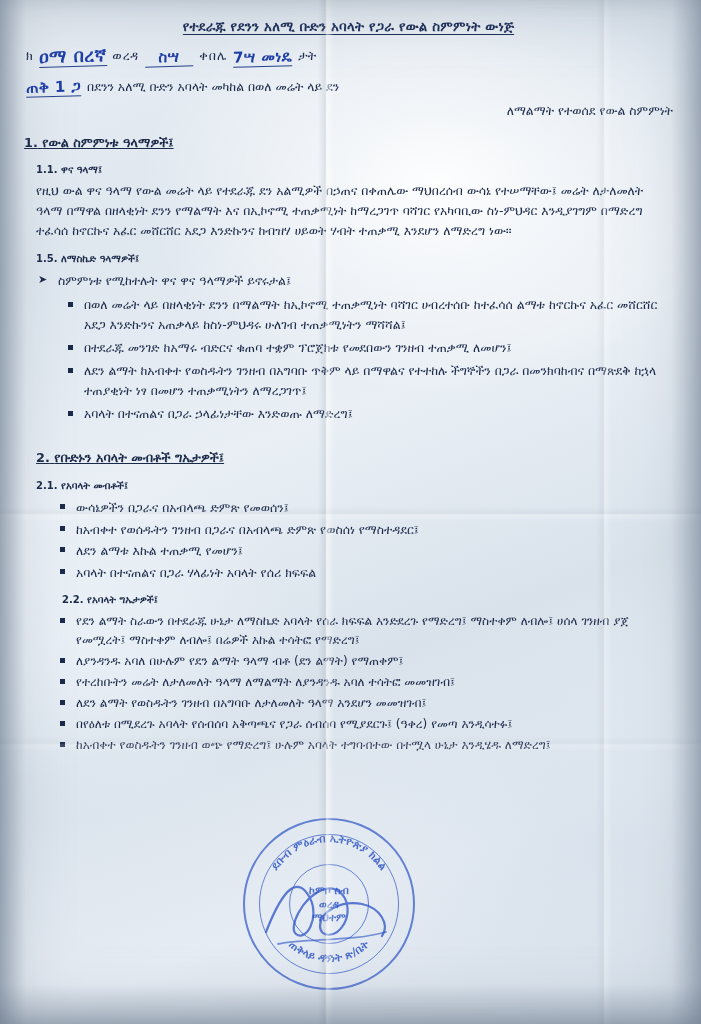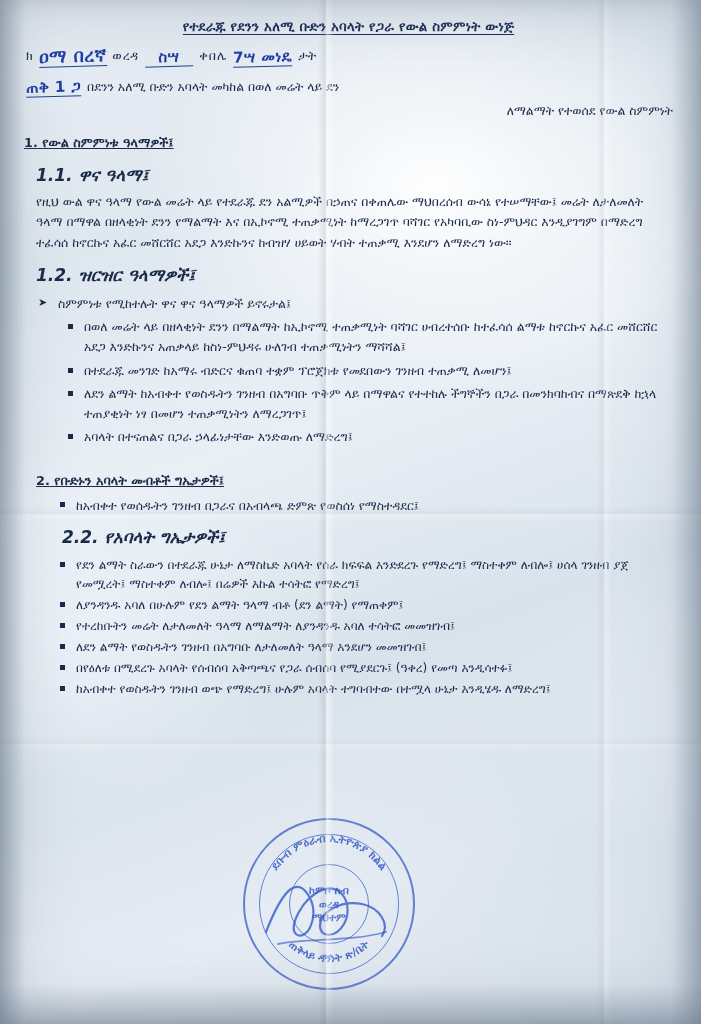--- a/index.html
+++ b/index.html
@@ -113,24 +113,23 @@
     margin: 4px 2px 0 2px;
     text-align: right;
   }
   h2.sec {
     font-size: 12.8px;
     font-weight: 700;
     margin: 12px 0 2px 2px;
     text-decoration: underline;
   }
   h3.sub {
-    font-size: 17px;
+    font-size: 10px;
     font-weight: 700;
     margin: 9px 0 2px 14px;
-    font-style: italic;
   }
   .block {
     margin: 2px 2px 0 14px;
     line-height: 1.64;
   }
   ul.arrow, ul.sq, ul.sq2 {
     list-style: none;
     margin: 4px 0 0 0;
     padding: 0;
   }
@@ -259,40 +258,47 @@
       <span>የውል ስምምነቱ ዓላማዎች፤</span>
     </h2>
 
     <h3 class="sub">
       <span>1.1.</span>
       <span>ዋና ዓላማ፤</span>
     </h3>
     <div class="block">የዚህ ውል ዋና ዓላማ የውል መሬት ላይ የተደራጁ ደን አልሚዎች በኃጠና በቀጠሌው ማህበረሰብ ውሳኔ የተሠማቸው፤ መሬት ለታለመለት ዓላማ በማዋል በዘላቂነት ደንን የማልማት እና በኢኮኖሚ ተጠቃሚነት ከማረጋገጥ ባሻገር የአካባቢው ስነ-ምህዳር እንዲያገግም በማድረግ ተፈሳሰ ከኖርኩና አፈር መሸርሸር አደጋ እንድኩንና ከብዝሃ ሀይወት ሃብት ተጠቃሚ እንደሆን ለማድረግ ነው።</div>
 
     <h3 class="sub">
-      <span>1.2.</span>
-      <span>ዝርዝር ዓላማዎች፤</span>
+      <span>1.5.</span>
+      <span>ለማስኬድ ዓላማዎች፤</span>
     </h3>
     <ul class="arrow">
       <li>ስምምነቱ የሚከተሉት ዋና ዋና ዓላማዎች ይኖሩታል፤</li>
     </ul>
     <ul class="sq">
       <li>በወለ መሬት ላይ በዘላቂነት ደንን በማልማት ከኢኮኖሚ ተጠቃሚነት ባሻገር ሀብረተሰቡ ከተፈሳሰ ልማቱ ከኖርኩና አፈር መሸርሸር አደጋ እንድኩንና አጠቃላይ ከስነ-ምህዳሩ ሁለገብ ተጠቃሚነትን ማሻሻል፤</li>
       <li>በተደራጁ መንገድ ከአማሩ ብድርና ቁጠባ ተቋም ፕሮጀክቱ የመደበውን ገንዘብ ተጠቃሚ ለመሆን፤</li>
       <li>ለደን ልማት ከአብቀተ የወስዱትን ገንዘብ በአግባቡ ጥቅም ላይ በማዋልና የተተከሉ ችግኞችን በጋራ በመንክባከብና በማጽደቅ ከኋላ ተጠያቂነት ነፃ በመሆን ተጠቃሚነትን ለማረጋገጥ፤</li>
       <li style="list-style:none;padding-left:20px;margin-left:42px;">አባላት በተናጠልና በጋራ ኃላፊነታቸው እንድወጡ ለማድረግ፤</li>
     </ul>
 
     <h2 class="sec" style="margin-left:14px;margin-top:24px;">
       <span>2.</span>
       <span>የቡድኑን አባላት መብቶች ግኤታዎች፤</span>
     </h2>
 
+    <h3 class="sub">
+      <span>2.1.</span>
+      <span>የአባላት መብቶች፤</span>
+    </h3>
     <ul class="sq2">
+      <li>ውሳኔዎችን በጋራና በአብላጫ ድምጽ የመወሰን፤</li>
       <li>ከአብቀተ የወሰዱትን ገንዘብ በጋራና በአብላጫ ድምጽ የወስሰነ የማስተዳደር፤</li>
+      <li>ለደን ልማቱ እኩል ተጠቃሚ የመሆን፤</li>
+      <li>አባላት በተናጠልና በጋራ ሃላፊነት አባላት የሰሪ ክፍፍል</li>
     </ul>
 
     <h3 class="sub" style="margin-left:40px;">
       <span>2.2.</span>
       <span>የአባላት ግኤታዎች፤</span>
     </h3>
     <ul class="sq2 lower tight">
       <li>የደን ልማት ስራውን በተደራጁ ሁኔታ ለማስኬድ አባላት የሰራ ክፍፍል እንድደረጉ የማድረግ፤ ማስተቀም ለብሎ፤ ሀሰላ ገንዘብ ያጀ የመሟረት፤ ማስተቀም ለብሎ፤ በሬዎች እኩል ተሳትፎ የማድረግ፤</li>
       <li>ለያንዳንዱ አባለ በሁሉም የደን ልማት ዓላማ ብቶ (ደን ልማት) የማጠቀም፤</li>
       <li>የተረከቡትን መሬት ለታለመለት ዓላማ ለማልማት ለያንዳንዱ አባለ ተሳትፎ መመዝገብ፤</li>

